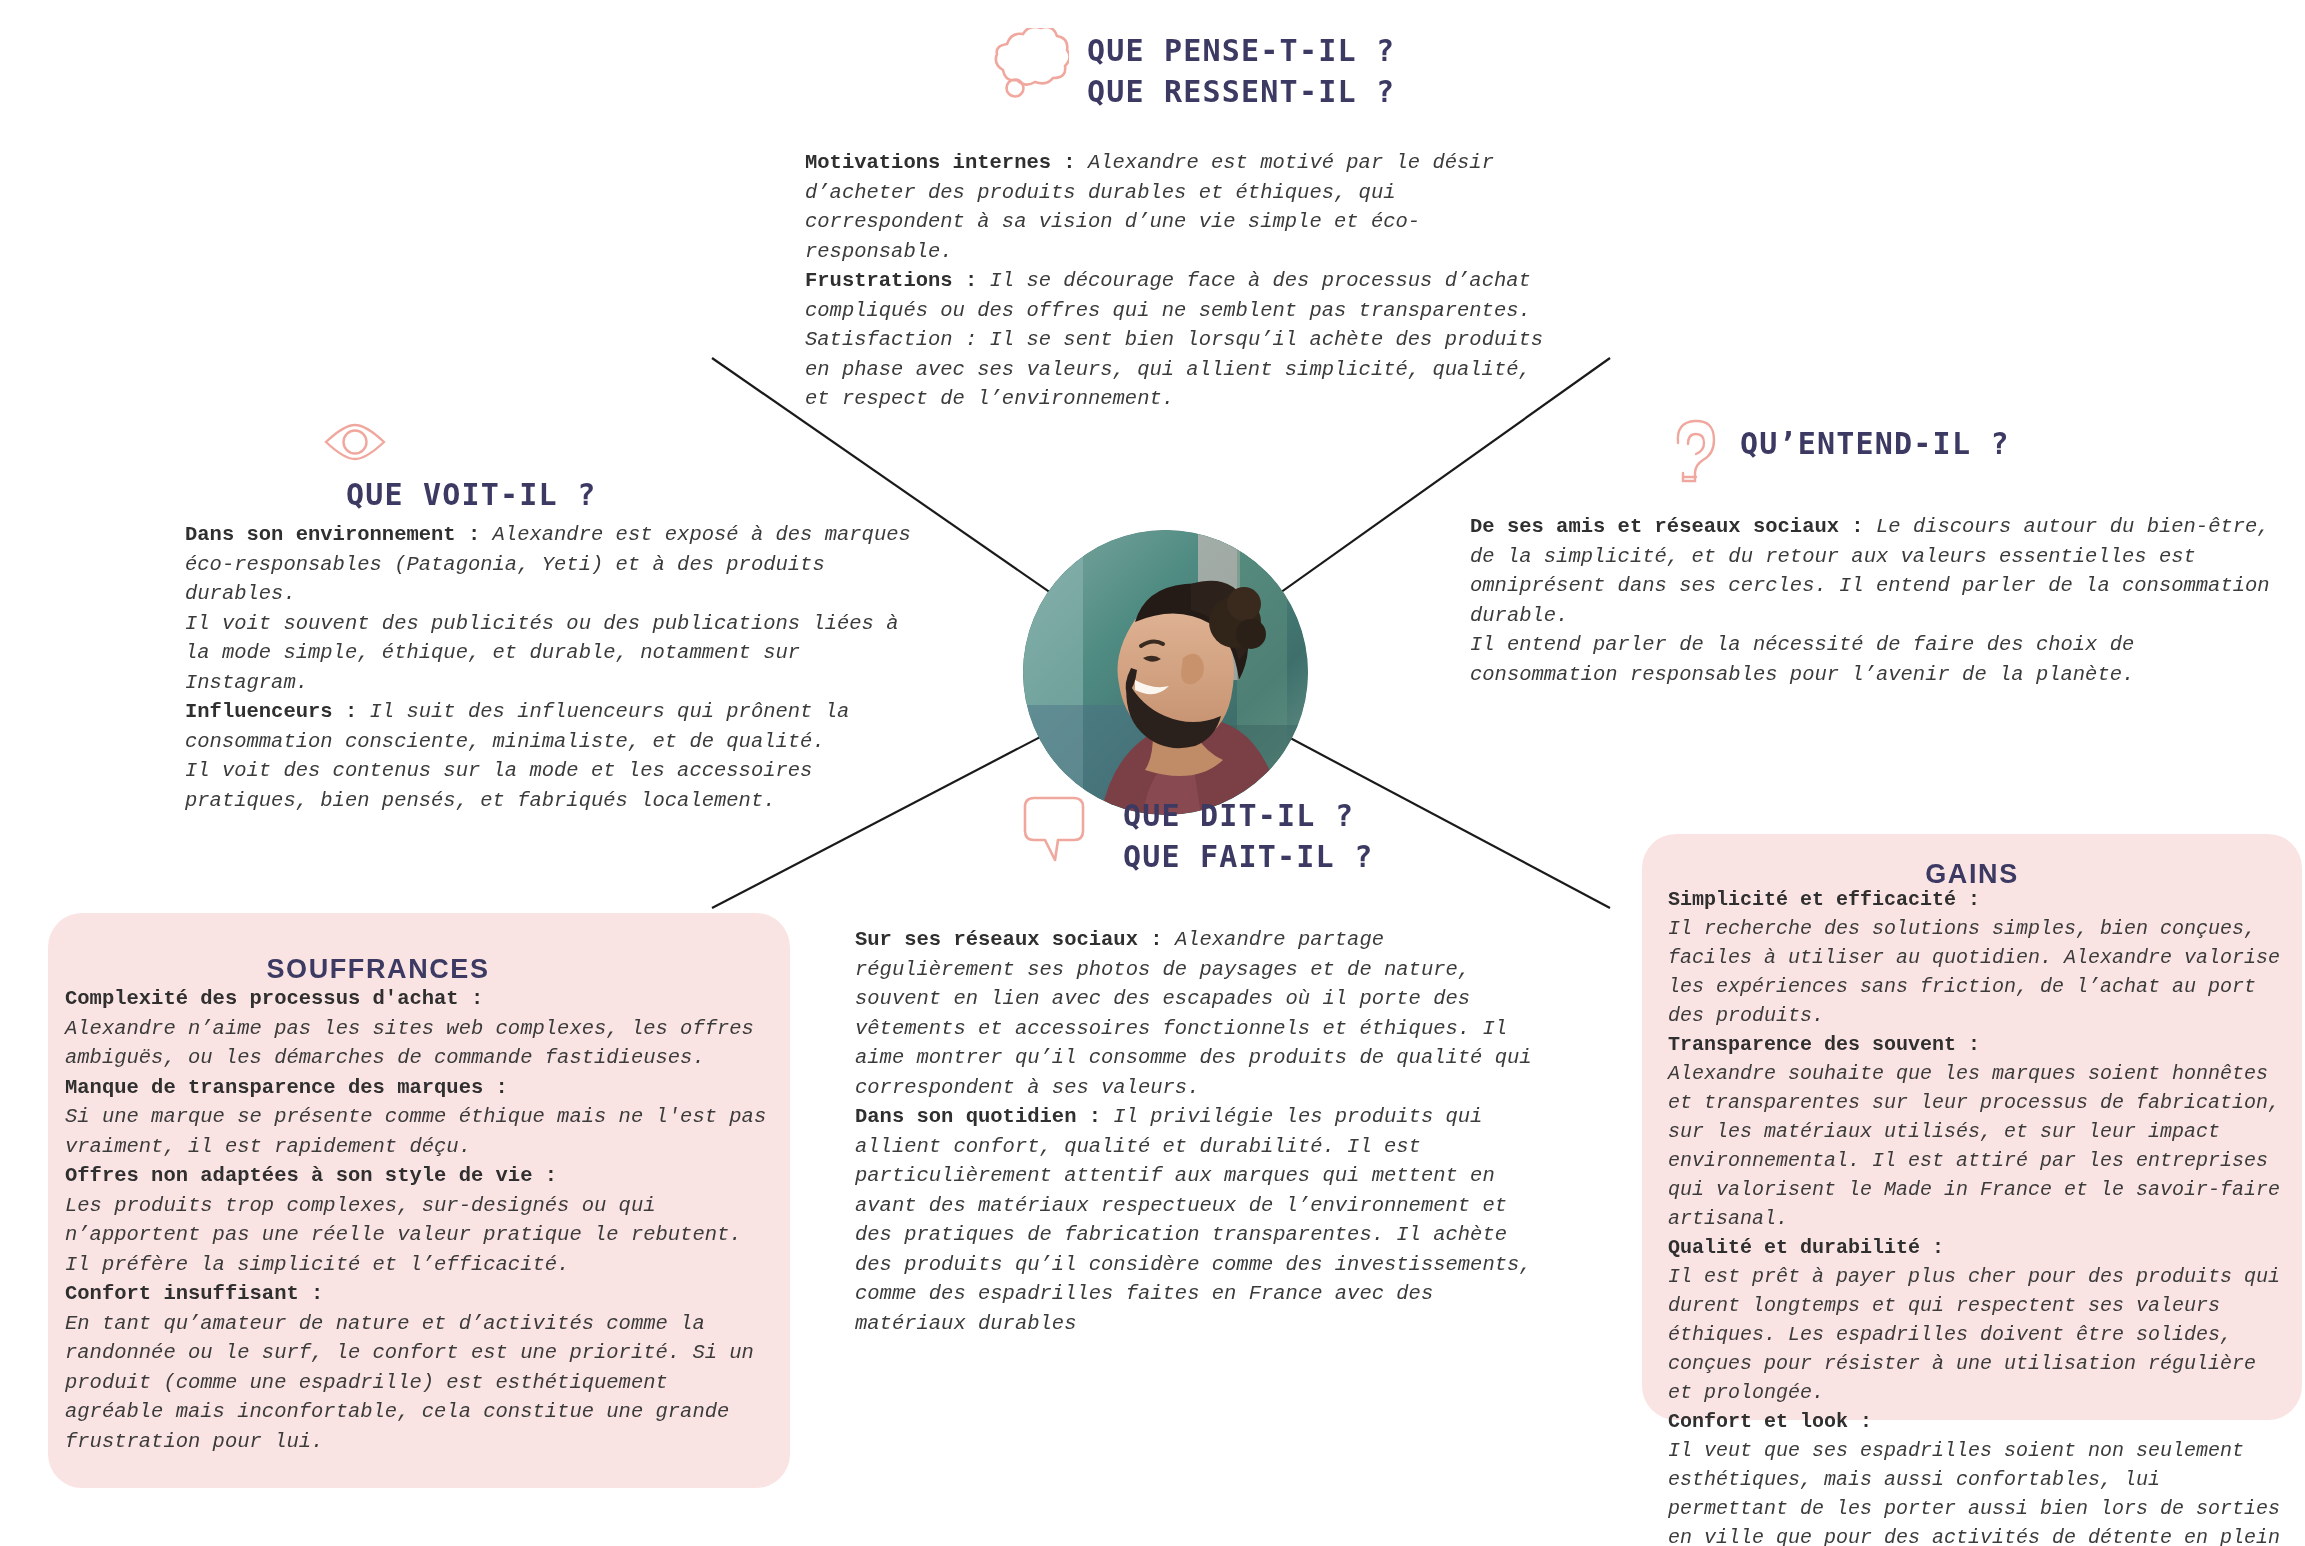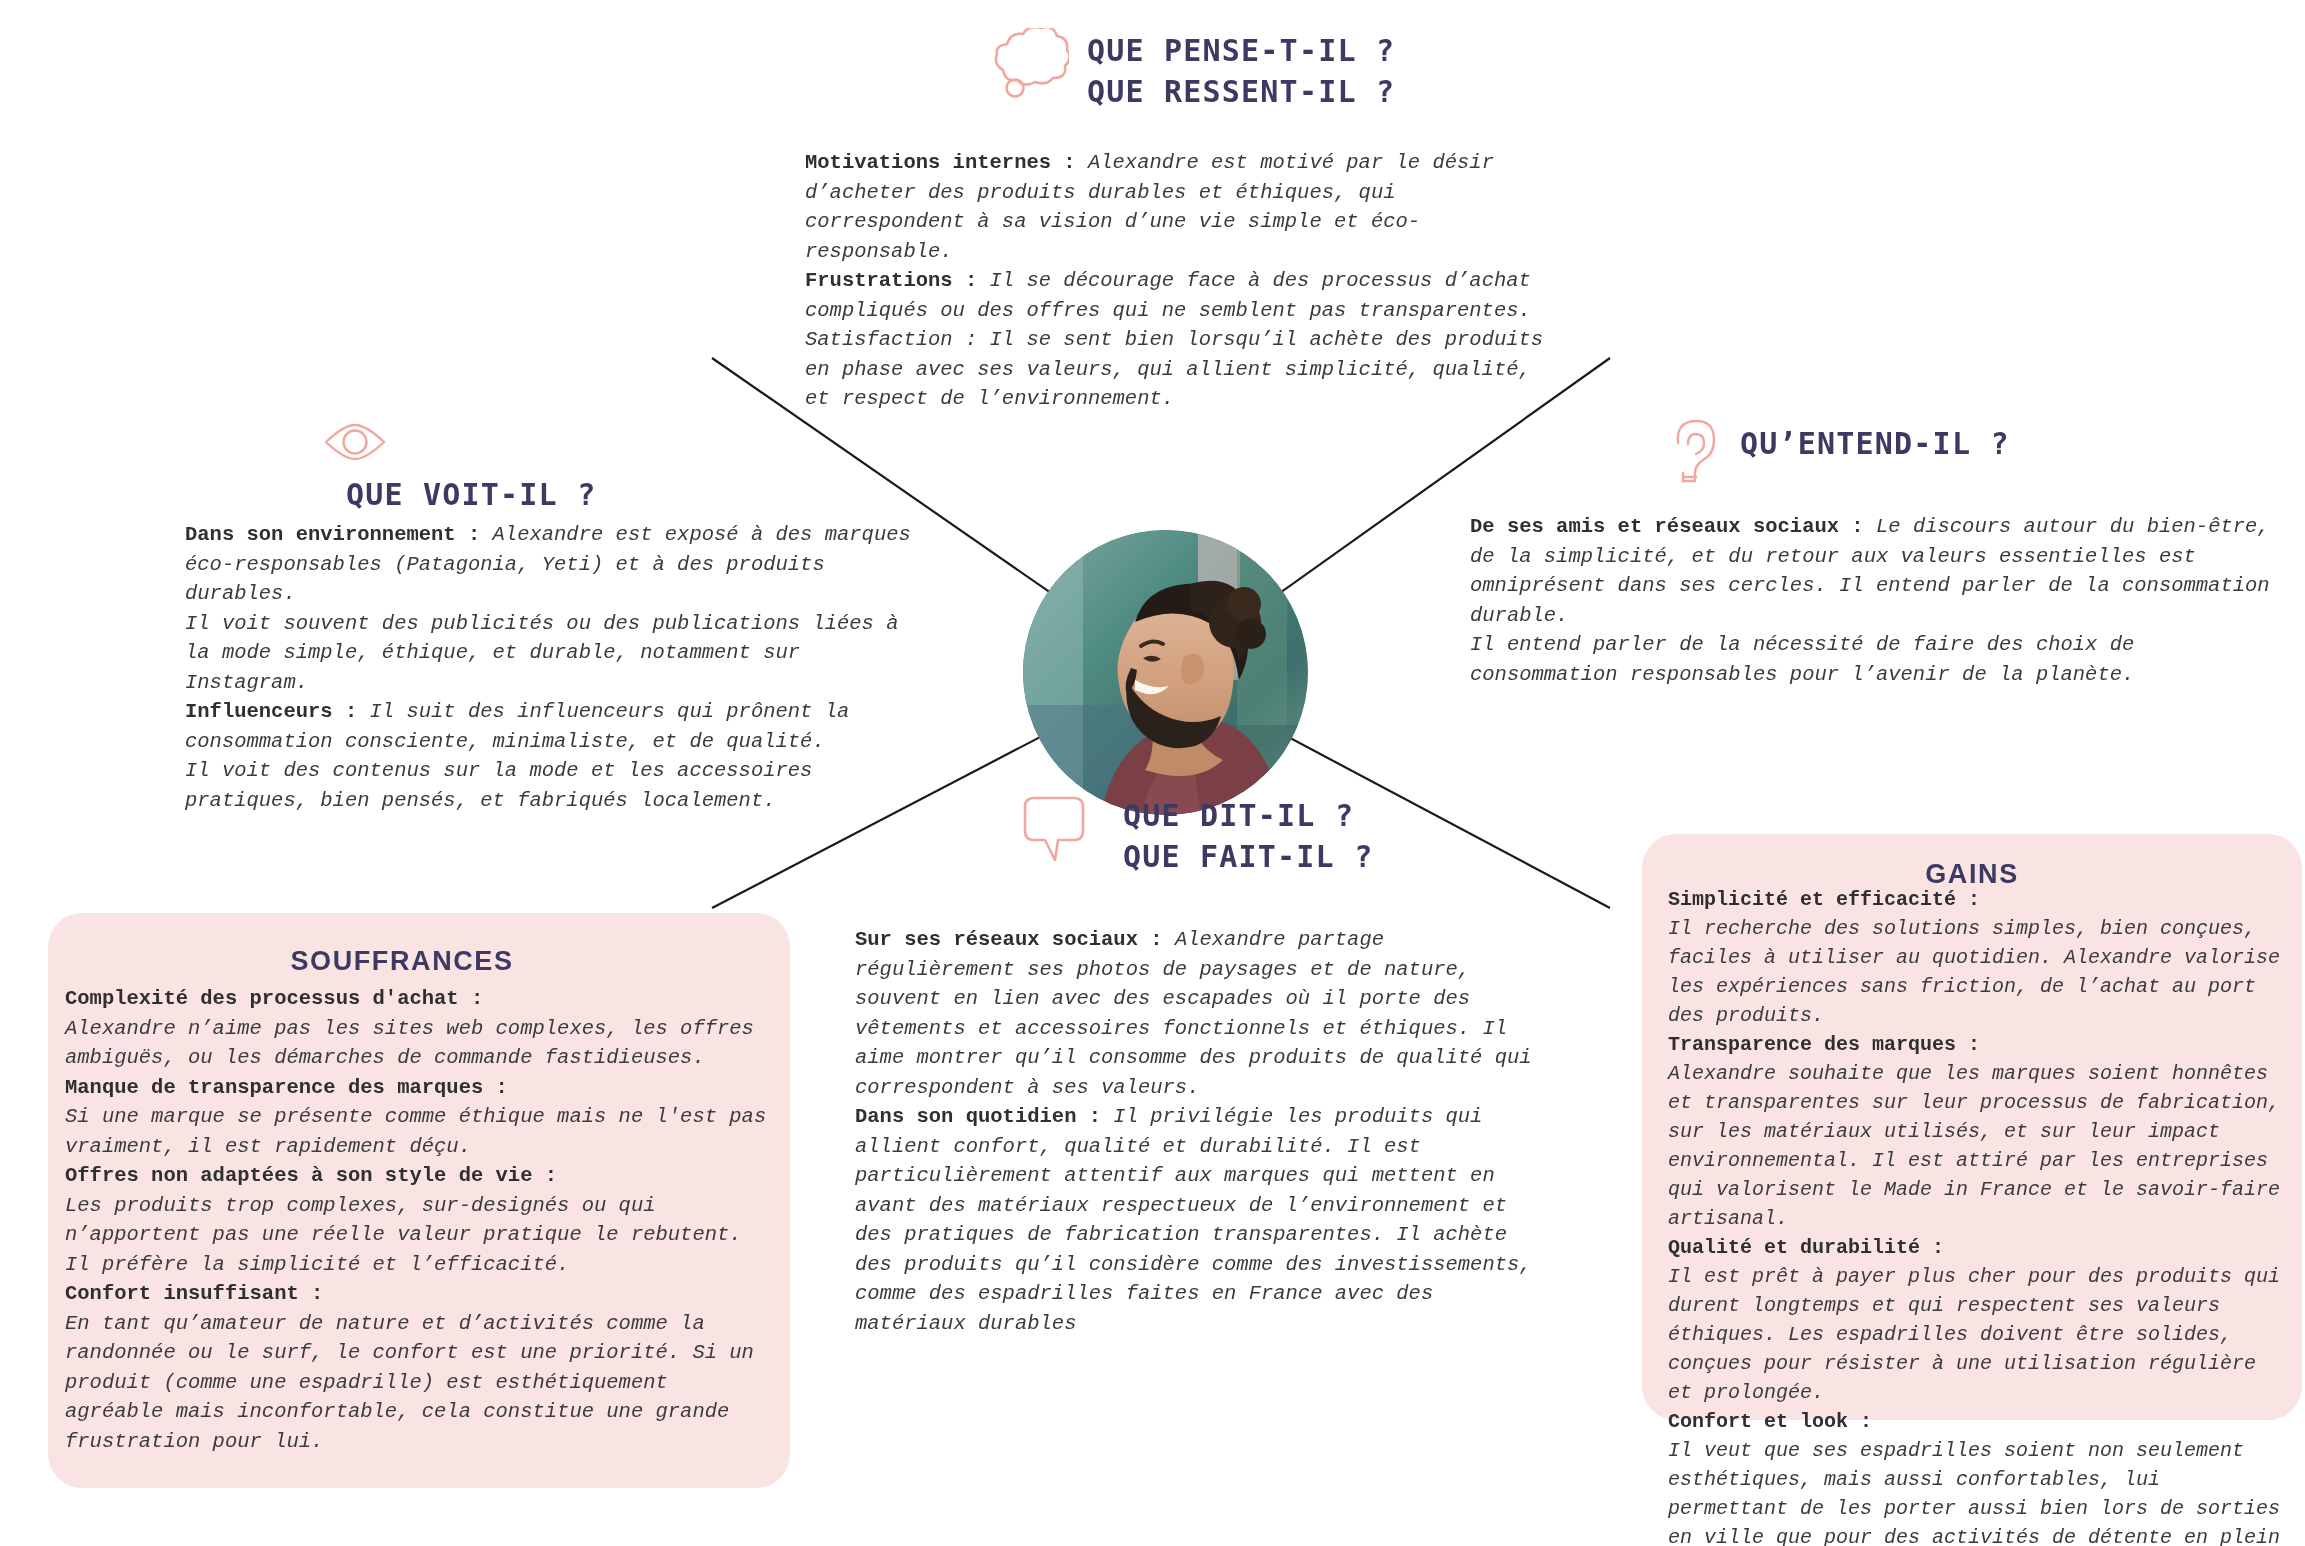--- a/index.html
+++ b/index.html
@@ -105,21 +105,21 @@
     top: 913px;
     width: 742px;
     height: 575px;
   }
   #card-gains {
     left: 1642px;
     top: 834px;
     width: 660px;
     height: 586px;
   }
-  #souffrances-title { position: absolute; left: 0; top: 33px; width: 660px; margin-left: 24px; }
+  #souffrances-title { position: absolute; left: 0; top: 41px; width: 660px; }
   #gains-title       { position: absolute; left: 0; top: 25px; width: 660px; }
 
   #blk-souffrances {
     left: 65px;
     top: 984px;
     width: 712px;
   }
   #blk-gains {
     left: 1668px;
     top: 885px;
@@ -306,19 +306,19 @@
      <span>En tant qu’amateur de nature et d’activités comme la randonnée ou le surf, le confort est une priorité. Si un produit (comme une espadrille) est esthétiquement agréable mais inconfortable, cela constitue une grande frustration pour lui.</span></p>
 </div>
 
 <div class="card" id="card-gains">
   <div class="card-title" id="gains-title">GAINS</div>
 </div>
 
 <div class="blk" id="blk-gains">
   <p><b>Simplicité et efficacité :</b><br>
      <span>Il recherche des solutions simples, bien conçues, faciles à utiliser au quotidien. Alexandre valorise les expériences sans friction, de l’achat au port des produits.</span></p>
-  <p><b>Transparence des marques :</b><br>
+  <p><b>Transparence des souvent :</b><br>
      <span>Alexandre souhaite que les marques soient honnêtes et transparentes sur leur processus de fabrication, sur les matériaux utilisés, et sur leur impact environnemental. Il est attiré par les entreprises qui valorisent le Made in France et le savoir-faire artisanal.</span></p>
   <p><b>Qualité et durabilité :</b><br>
      <span>Il est prêt à payer plus cher pour des produits qui durent longtemps et qui respectent ses valeurs éthiques. Les espadrilles doivent être solides, conçues pour résister à une utilisation régulière et prolongée.</span></p>
   <p><b>Confort et look :</b><br>
      <span> Il veut que ses espadrilles soient non seulement esthétiques, mais aussi confortables, lui permettant de les porter aussi bien lors de sorties en ville que pour des activités de détente en plein air.</span></p>
 </div>
 
 </body></html>

